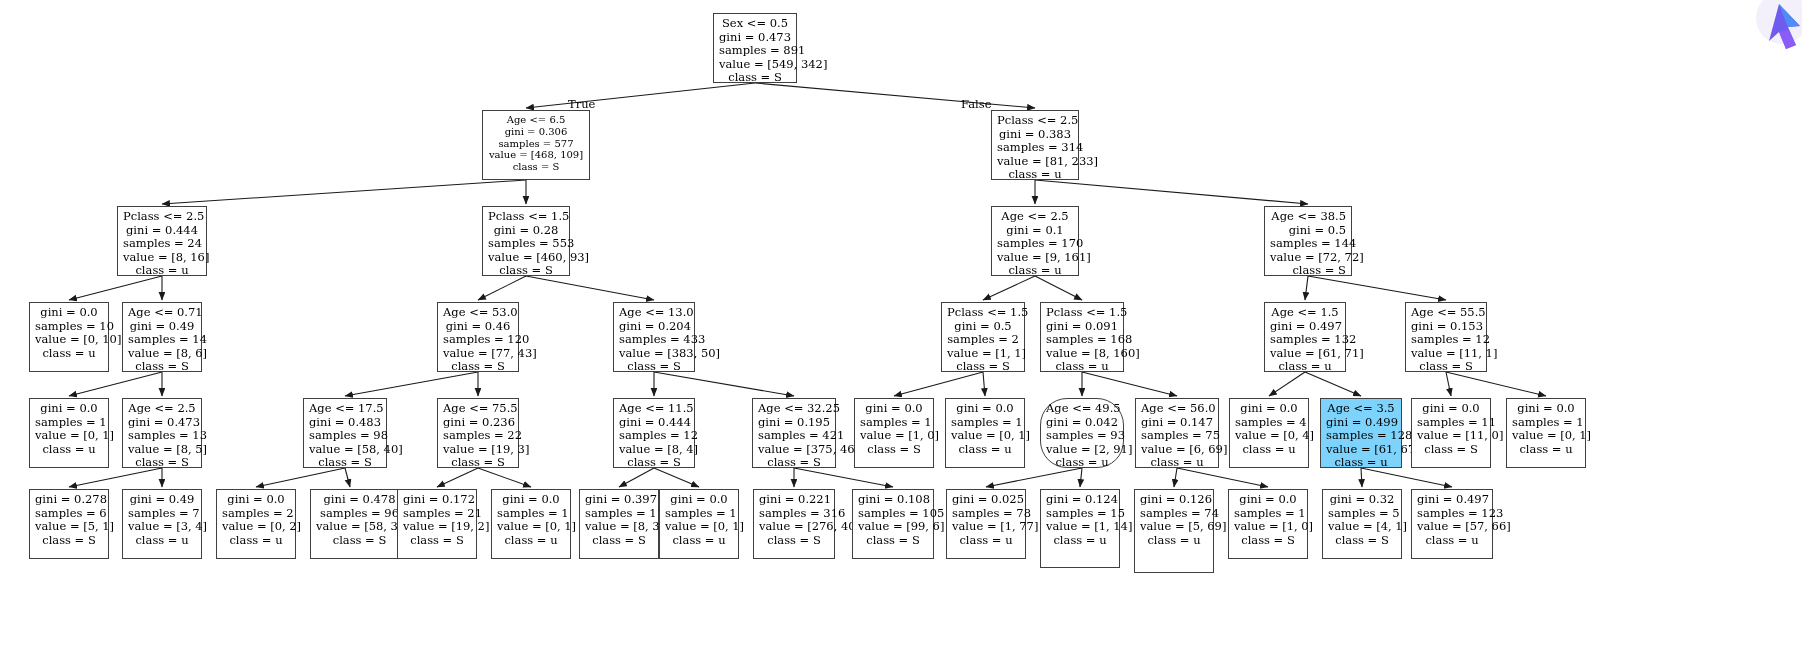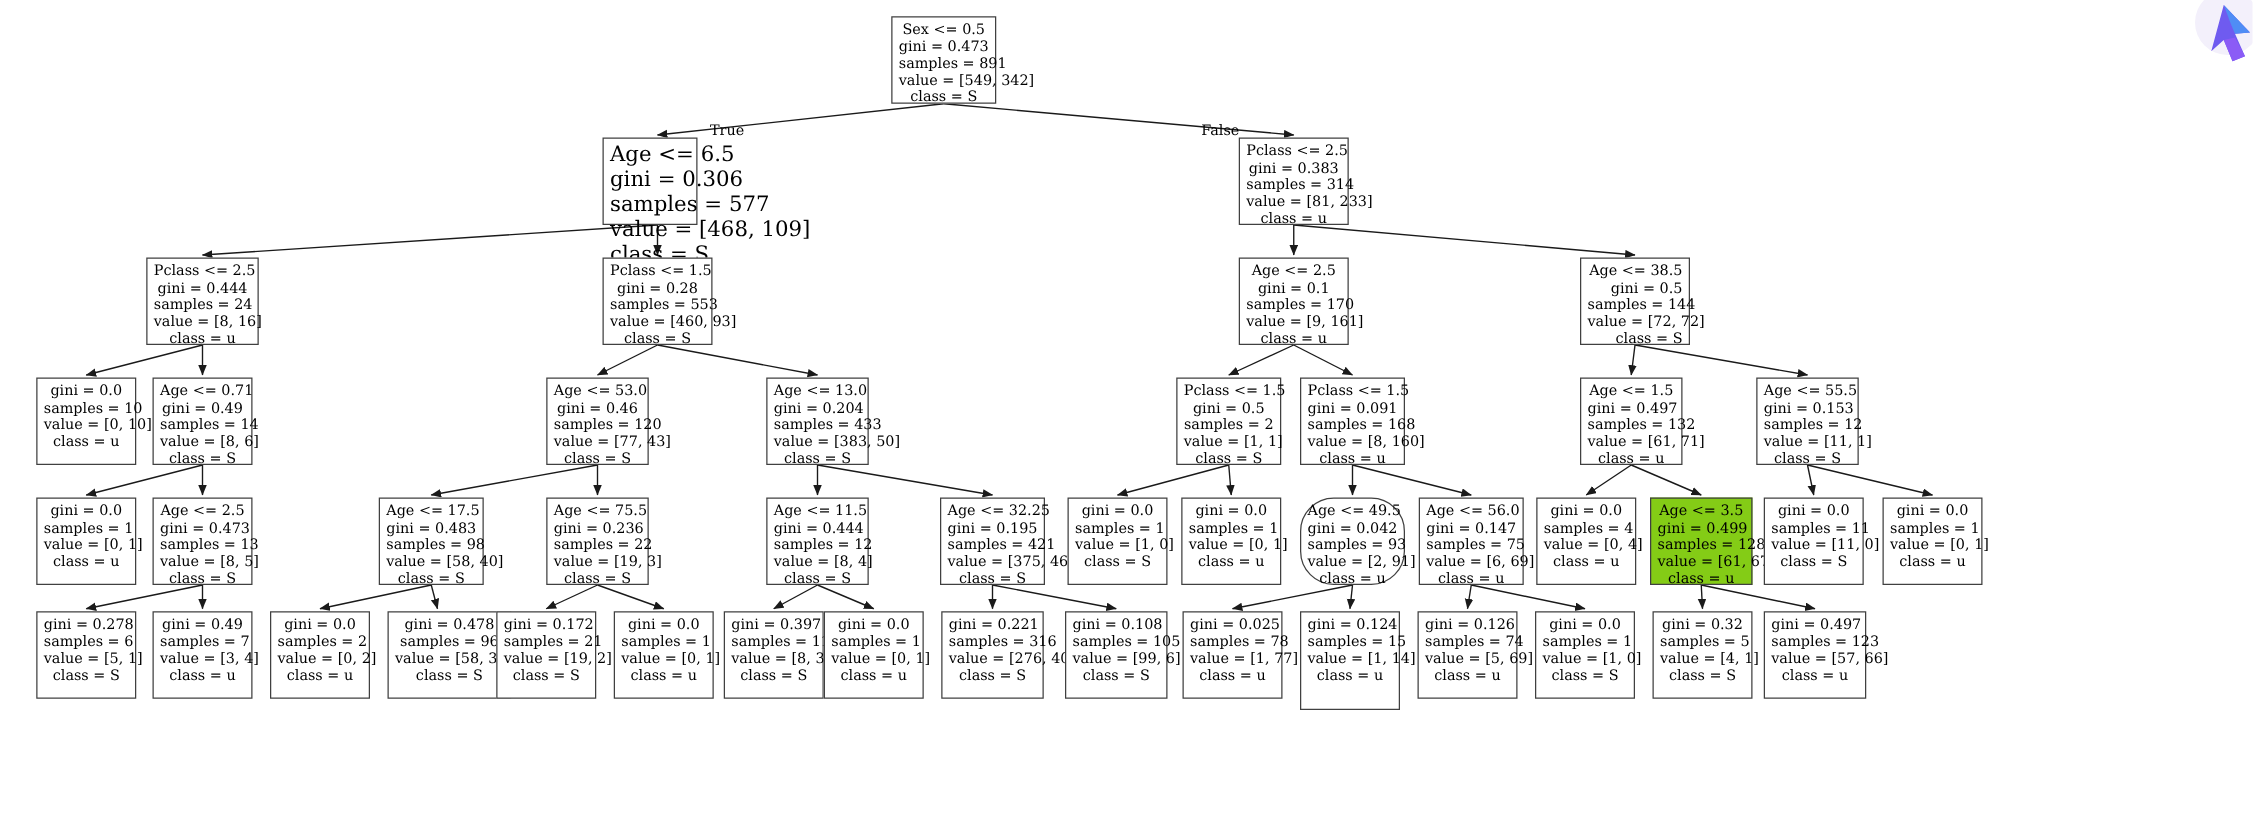--- a/index.html
+++ b/index.html
@@ -92,21 +92,21 @@
   </svg>
 
   <div id="node-layer">
       <div class="node" style="left: 697px; top: 13px; width: 84px; height: 70px; font-size: 11.5px; border-color: rgb(64, 64, 64); background: rgb(255, 255, 255); color: rgb(0, 0, 0);">
         <span class="ln">Sex &lt;= 0.5</span>
         <span class="ln">gini = 0.473</span>
         <span class="ln">samples = 891</span>
         <span class="ln">value = [549, 342]</span>
         <span class="ln">class = S</span>
       </div>
-      <div class="node" style="left: 466px; top: 110px; width: 76px; height: 70px; font-size: 17px; border-color: rgb(64, 64, 64); background: rgb(255, 255, 255); color: rgb(0, 0, 0);">
+      <div class="node" style="left: 466px; top: 110px; width: 108px; height: 70px; font-size: 10px; border-color: rgb(64, 64, 64); background: rgb(255, 255, 255); color: rgb(0, 0, 0);">
         <span class="ln">Age &lt;= 6.5</span>
         <span class="ln">gini = 0.306</span>
         <span class="ln">samples = 577</span>
         <span class="ln">value = [468, 109]</span>
         <span class="ln">class = S</span>
       </div>
       <div class="node" style="left: 975px; top: 110px; width: 88px; height: 70px; font-size: 11.5px; border-color: rgb(64, 64, 64); background: rgb(255, 255, 255); color: rgb(0, 0, 0);">
         <span class="ln">Pclass &lt;= 2.5</span>
         <span class="ln">gini = 0.383</span>
         <span class="ln">samples = 314</span>
@@ -262,21 +262,21 @@
         <span class="ln">samples = 75</span>
         <span class="ln">value = [6, 69]</span>
         <span class="ln">class = u</span>
       </div>
       <div class="node" style="left: 1213px; top: 398px; width: 80px; height: 70px; font-size: 11.5px; border-color: rgb(64, 64, 64); background: rgb(255, 255, 255); color: rgb(0, 0, 0);">
         <span class="ln">gini = 0.0</span>
         <span class="ln">samples = 4</span>
         <span class="ln">value = [0, 4]</span>
         <span class="ln">class = u</span>
       </div>
-      <div class="node" style="left: 1304px; top: 398px; width: 82px; height: 70px; font-size: 11.5px; border-color: rgb(64, 64, 64); background: #84cc16; color: rgb(0, 0, 0);">
+      <div class="node" style="left: 1304px; top: 398px; width: 82px; height: 70px; font-size: 11.5px; border-color: rgb(64, 64, 64); background: #7dd3fc; color: rgb(0, 0, 0);">
         <span class="ln">Age &lt;= 3.5</span>
         <span class="ln">gini = 0.499</span>
         <span class="ln">samples = 128</span>
         <span class="ln">value = [61, 67]</span>
         <span class="ln">class = u</span>
       </div>
       <div class="node" style="left: 1395px; top: 398px; width: 80px; height: 70px; font-size: 11.5px; border-color: rgb(64, 64, 64); background: rgb(255, 255, 255); color: rgb(0, 0, 0);">
         <span class="ln">gini = 0.0</span>
         <span class="ln">samples = 11</span>
         <span class="ln">value = [11, 0]</span>
@@ -353,21 +353,21 @@
         <span class="ln">samples = 78</span>
         <span class="ln">value = [1, 77]</span>
         <span class="ln">class = u</span>
       </div>
       <div class="node" style="left: 1024px; top: 489px; width: 80px; height: 79px; font-size: 11.5px; border-color: rgb(64, 64, 64); background: rgb(255, 255, 255); color: rgb(0, 0, 0);">
         <span class="ln">gini = 0.124</span>
         <span class="ln">samples = 15</span>
         <span class="ln">value = [1, 14]</span>
         <span class="ln">class = u</span>
       </div>
-      <div class="node" style="left: 1118px; top: 489px; width: 80px; height: 70px; font-size: 11.5px; border-color: rgb(64, 64, 64); background: rgb(255, 255, 255); color: rgb(0, 0, 0);">
+      <div class="node" style="left: 1118px; top: 489px; width: 80px; height: 84px; font-size: 11.5px; border-color: rgb(64, 64, 64); background: rgb(255, 255, 255); color: rgb(0, 0, 0);">
         <span class="ln">gini = 0.126</span>
         <span class="ln">samples = 74</span>
         <span class="ln">value = [5, 69]</span>
         <span class="ln">class = u</span>
       </div>
       <div class="node" style="left: 1212px; top: 489px; width: 80px; height: 70px; font-size: 11.5px; border-color: rgb(64, 64, 64); background: rgb(255, 255, 255); color: rgb(0, 0, 0);">
         <span class="ln">gini = 0.0</span>
         <span class="ln">samples = 1</span>
         <span class="ln">value = [1, 0]</span>
         <span class="ln">class = S</span>

